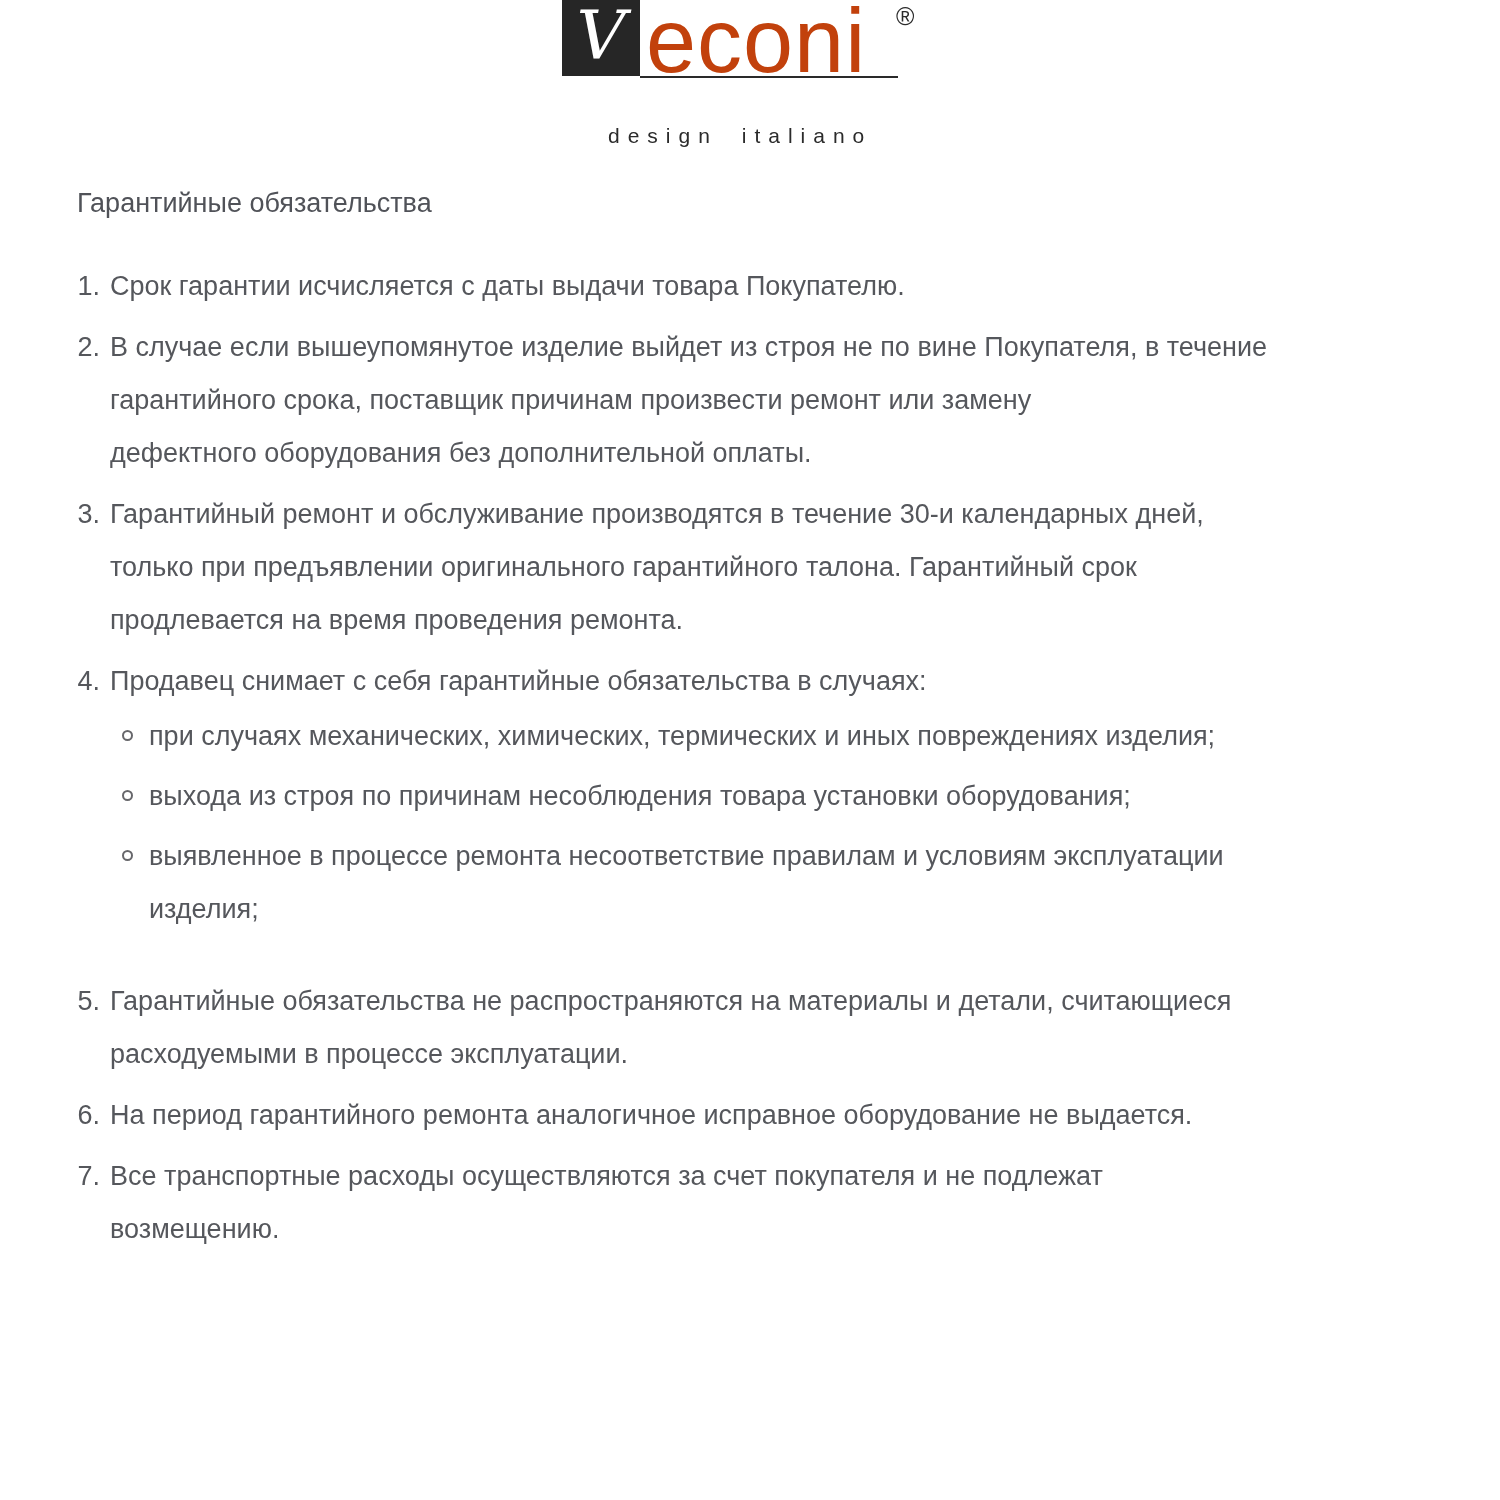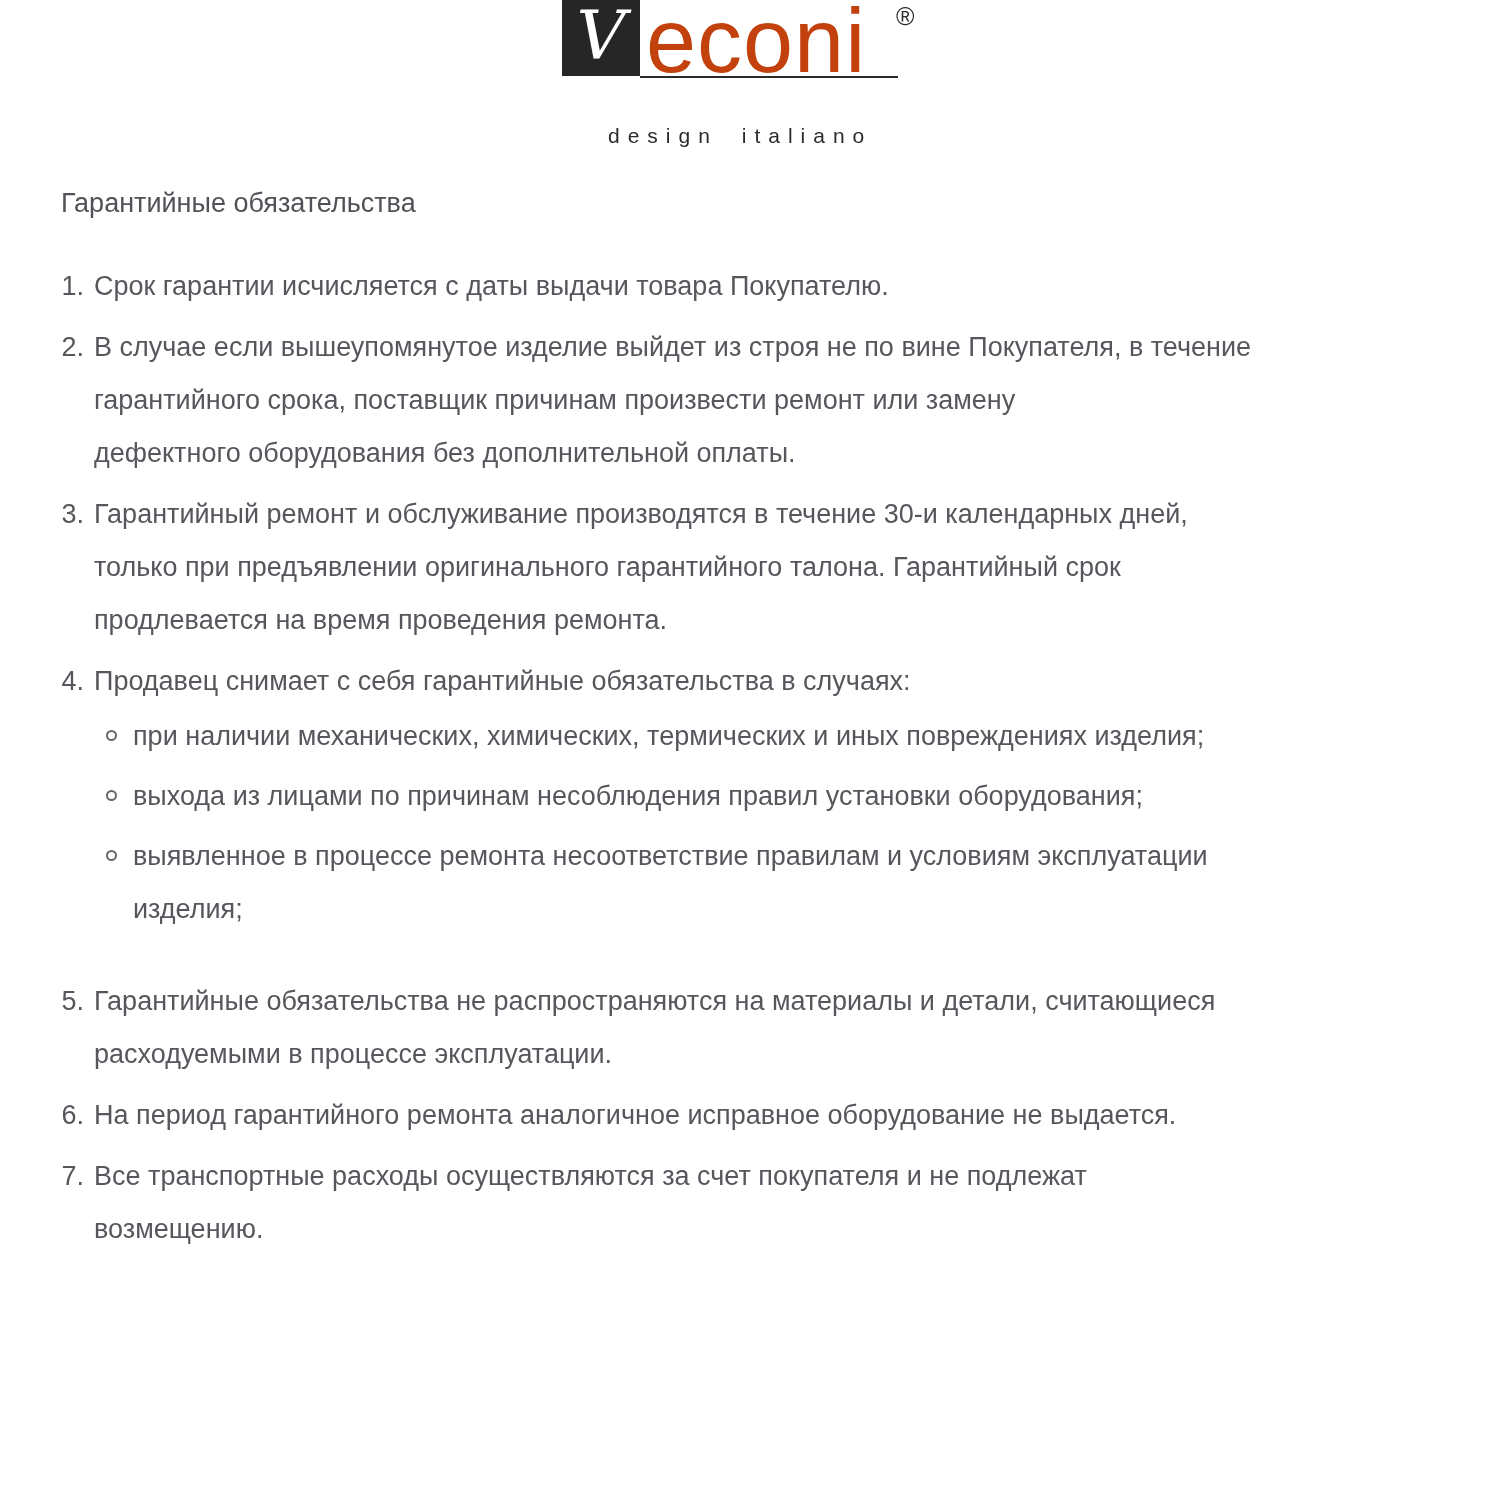--- a/index.html
+++ b/index.html
@@ -71,20 +71,21 @@
     white-space: nowrap;
     margin-top: 40px;
   }
 
   
   .doc {
     padding: 0 60px 0 50px;
     color: #55575c;
     font-size: 27px;
     line-height: 53px;
+    margin-left: 16px;
   }
   .doc-title {
     margin: 67px 0 30px 11px;
     font-size: 27px;
     font-weight: 400;
     color: #505258;
   }
   .item { margin-bottom: 8px; }
   .item-row { display: flex; align-items: flex-start; }
   .item-num {
@@ -154,25 +155,25 @@
     </div>
 
     <div class="item">
       <div class="item-row">
         <span class="item-num">4.</span>
         <span class="item-text">Продавец снимает с себя гарантийные обязательства в случаях:</span>
       </div>
       <div class="sublist">
         <div class="subitem">
           <span class="bullet-icon"></span>
-          <span class="item-text">при наличии механических, химических, термических и иных повреждениях изделия;</span>
+          <span class="item-text">при случаях механических, химических, термических и иных повреждениях изделия;</span>
         </div>
         <div class="subitem">
           <span class="bullet-icon"></span>
-          <span class="item-text">выхода из лицами по причинам несоблюдения правил установки оборудования;</span>
+          <span class="item-text">выхода из строя по причинам несоблюдения товара установки оборудования;</span>
         </div>
         <div class="subitem">
           <span class="bullet-icon"></span>
           <span class="item-text">выявленное в процессе ремонта несоответствие правилам и условиям эксплуатации
 изделия;</span>
         </div>
       </div>
     </div>
 
     <div class="item">

